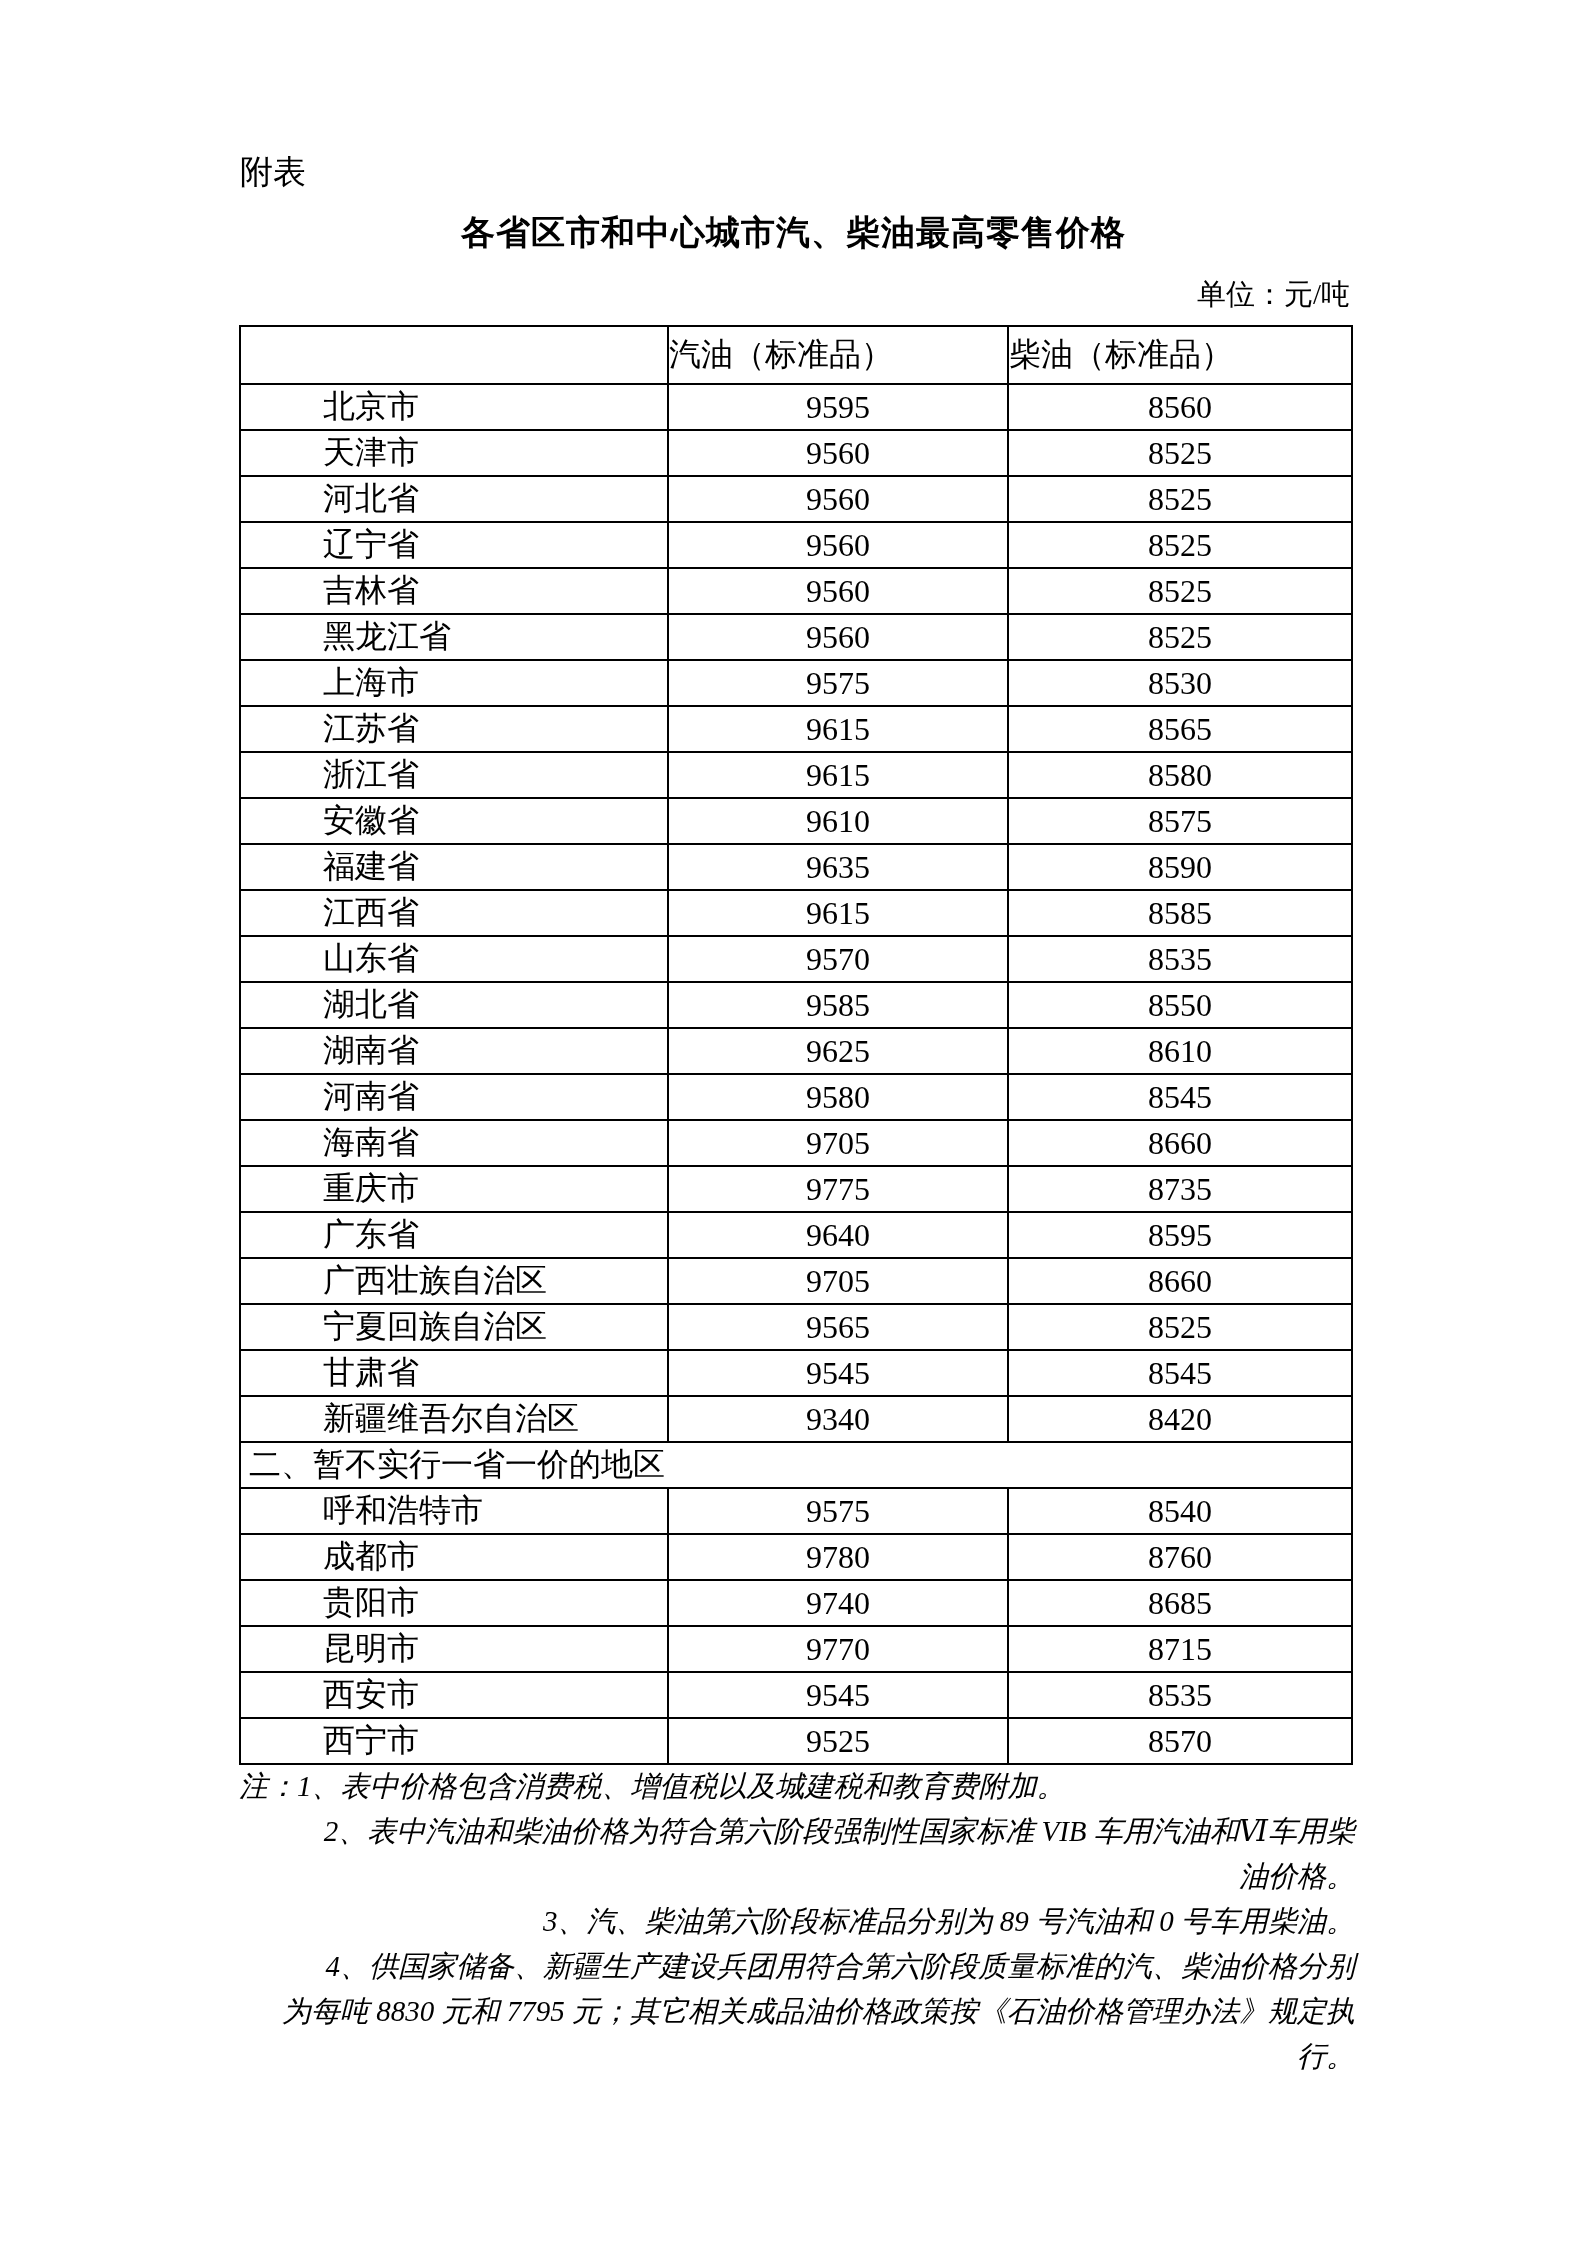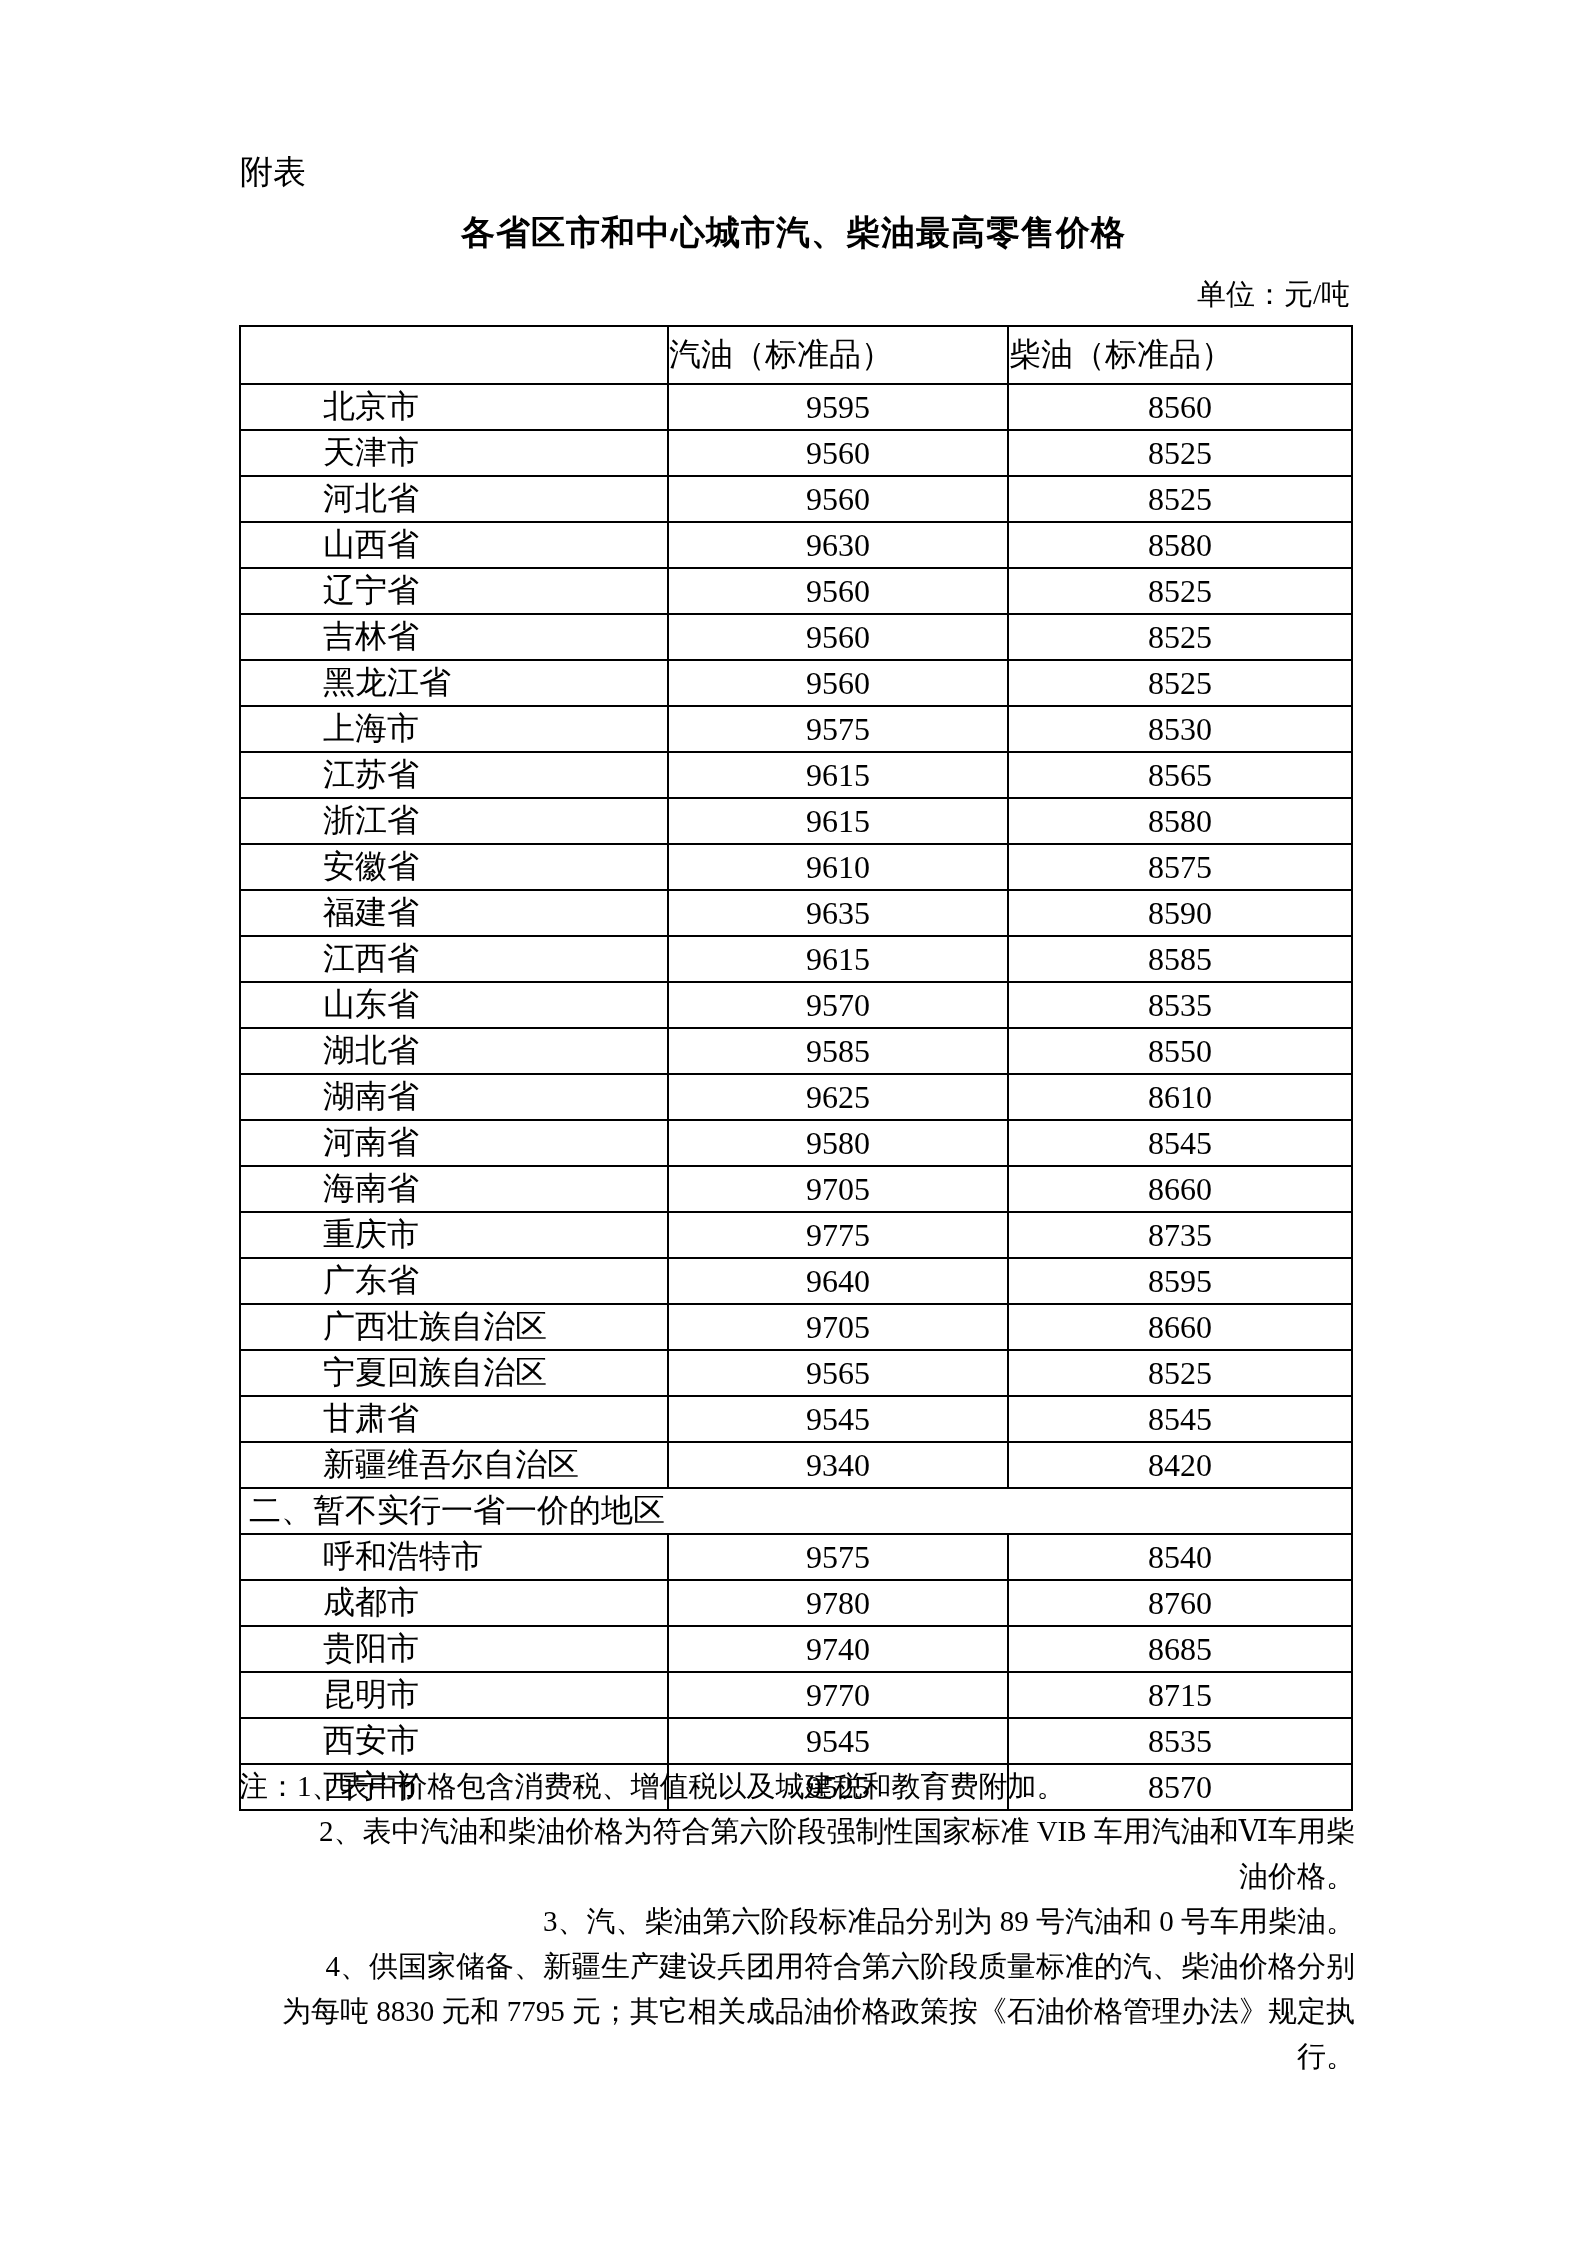--- a/index.html
+++ b/index.html
@@ -75,21 +75,21 @@
     text-align: center;
   }
   .notes {
     position: absolute;
     left: 239px;
     top: 1764px;
     width: 1116px;
     font-size: 29px;
     line-height: 45px;
   }
-  .note { margin: 0; }
+  .note { margin: 0; font-style: italic; }
   .note.indent { text-indent: 58px; text-align: right; }
 </style>
 </head>
 <body>
 
 <div class="page">
 
   <div class="appendix-label">附表</div>
 
   <h1 class="doc-title">各省区市和中心城市汽、柴油最高零售价格</h1>
@@ -119,25 +119,20 @@
           <td class="region-cell">天津市</td>
           <td class="num-cell">9560</td>
           <td class="num-cell">8525</td>
         </tr>
         <tr>
           <td class="region-cell">河北省</td>
           <td class="num-cell">9560</td>
           <td class="num-cell">8525</td>
         </tr>
         <tr>
-          <td class="region-cell">山西省</td>
-          <td class="num-cell">9630</td>
-          <td class="num-cell">8580</td>
-        </tr>
-        <tr>
           <td class="region-cell">辽宁省</td>
           <td class="num-cell">9560</td>
           <td class="num-cell">8525</td>
         </tr>
         <tr>
           <td class="region-cell">吉林省</td>
           <td class="num-cell">9560</td>
           <td class="num-cell">8525</td>
         </tr>
         <tr>

